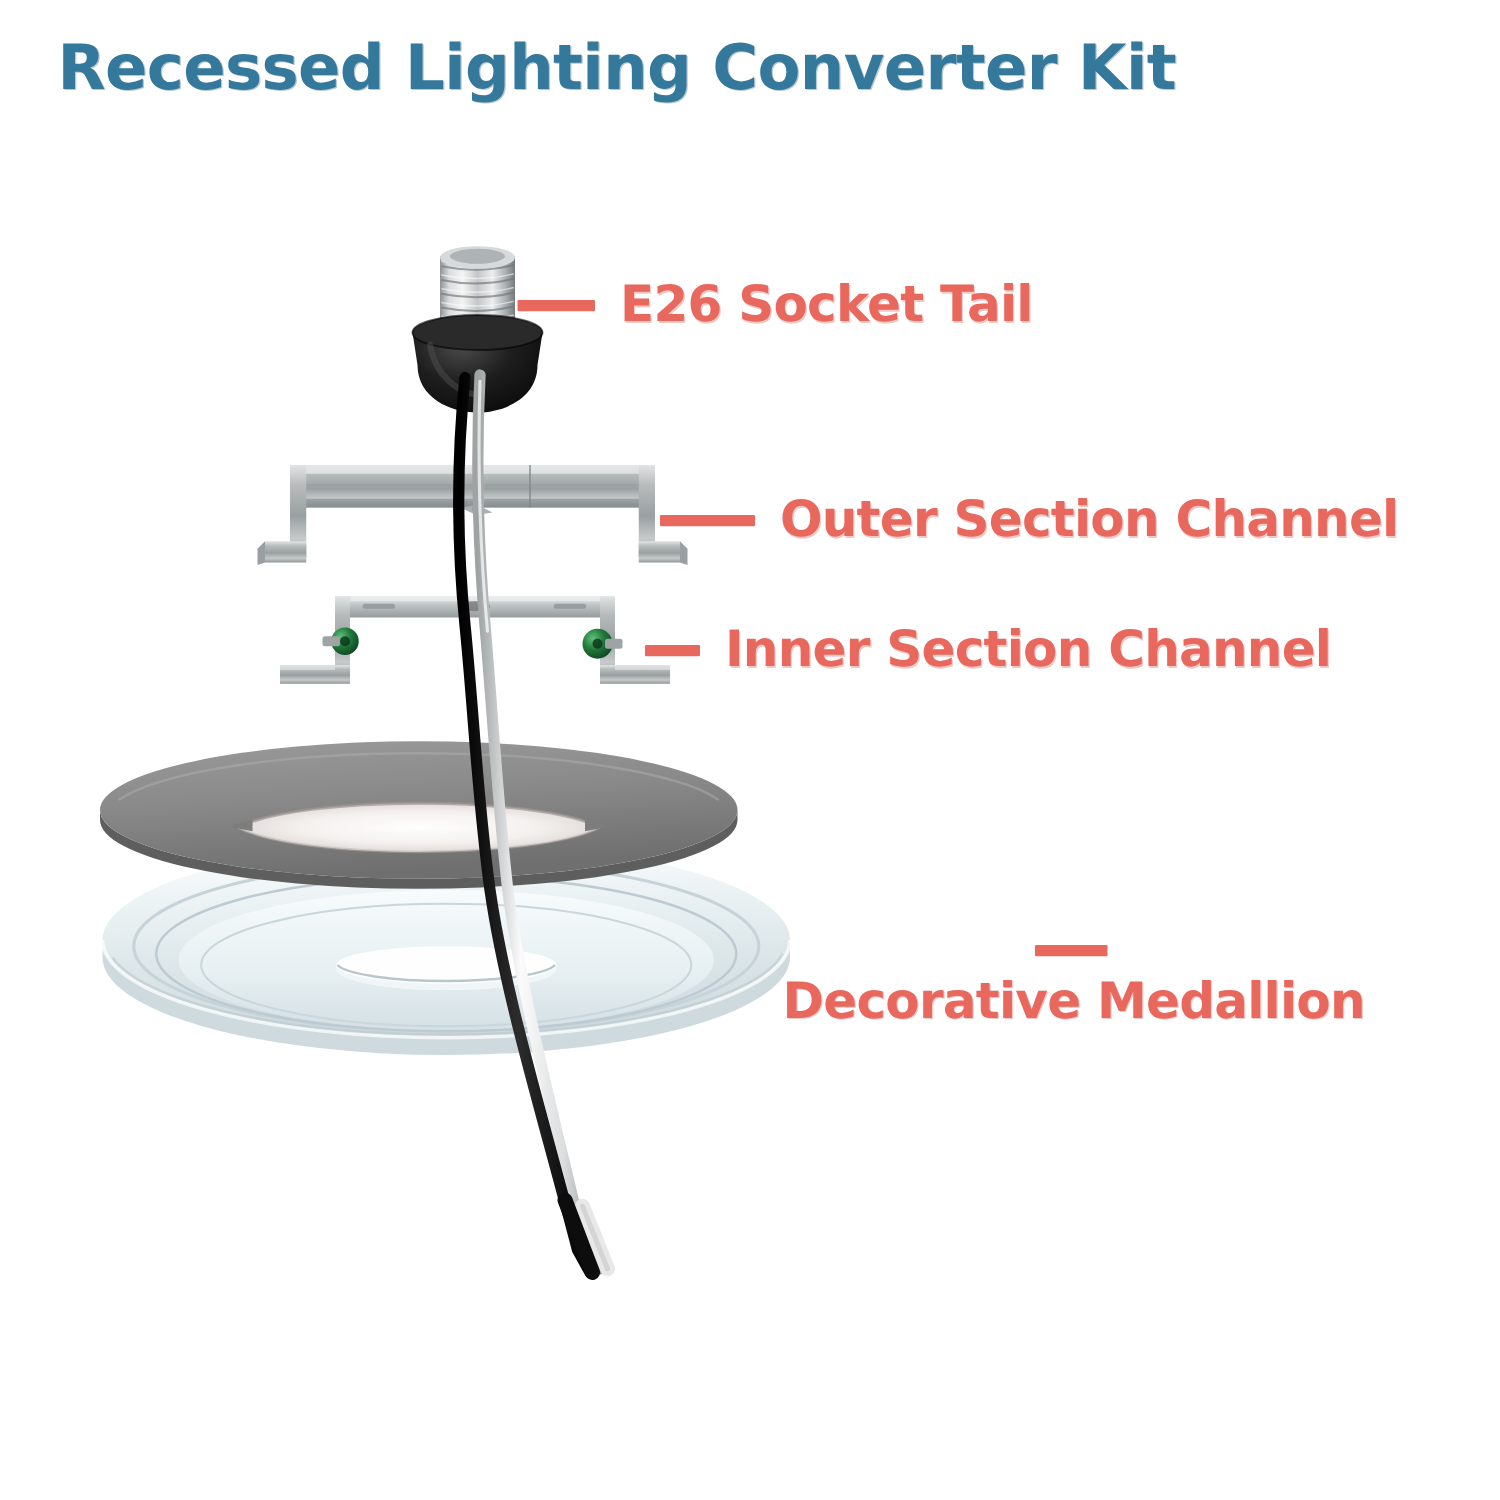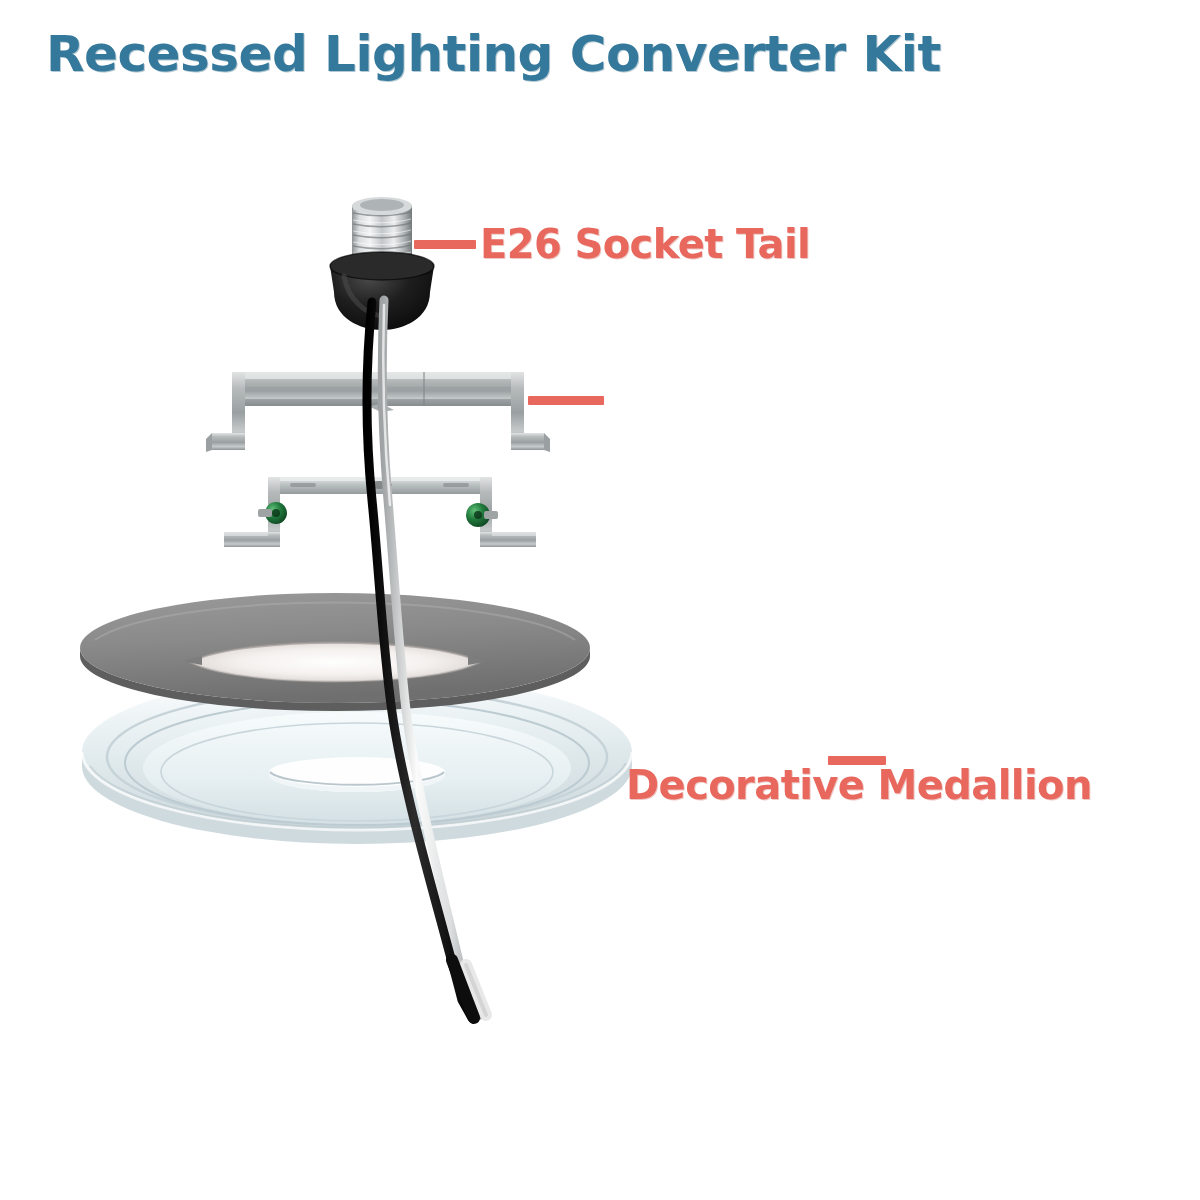--- a/index.html
+++ b/index.html
@@ -38,20 +38,21 @@
     top: 0;
     width: 1200px;
     height: 1200px;
   }
   
   .callout {
     position: absolute;
     display: flex;
     align-items: center;
     white-space: nowrap;
+    gap: 16px;
   }
   .leader {
     height: 9px;
     border-radius: 1px;
     background: #E8685E;
     flex: none;
   }
   .callout-text {
     font-family: "DejaVu Sans", sans-serif;
     font-weight: bold;
@@ -306,22 +307,27 @@
 
   </svg>
 
   <div class="callout" id="callout-0">
     <span class="leader"></span>
     <span class="callout-text">E26 Socket Tail</span>
   </div>
 
   <div class="callout" id="callout-1">
     <span class="leader"></span>
+    <span class="callout-text">Outer Section Channel</span>
   </div>
 
+  <div class="callout" id="callout-2">
+    <span class="leader"></span>
+    <span class="callout-text">Inner Section Channel</span>
+  </div>
 
 
   <div class="callout" id="callout-4">
     <span class="leader"></span>
     <span class="callout-text">Decorative Medallion</span>
   </div>
 
 </div>
 
 </body></html>

